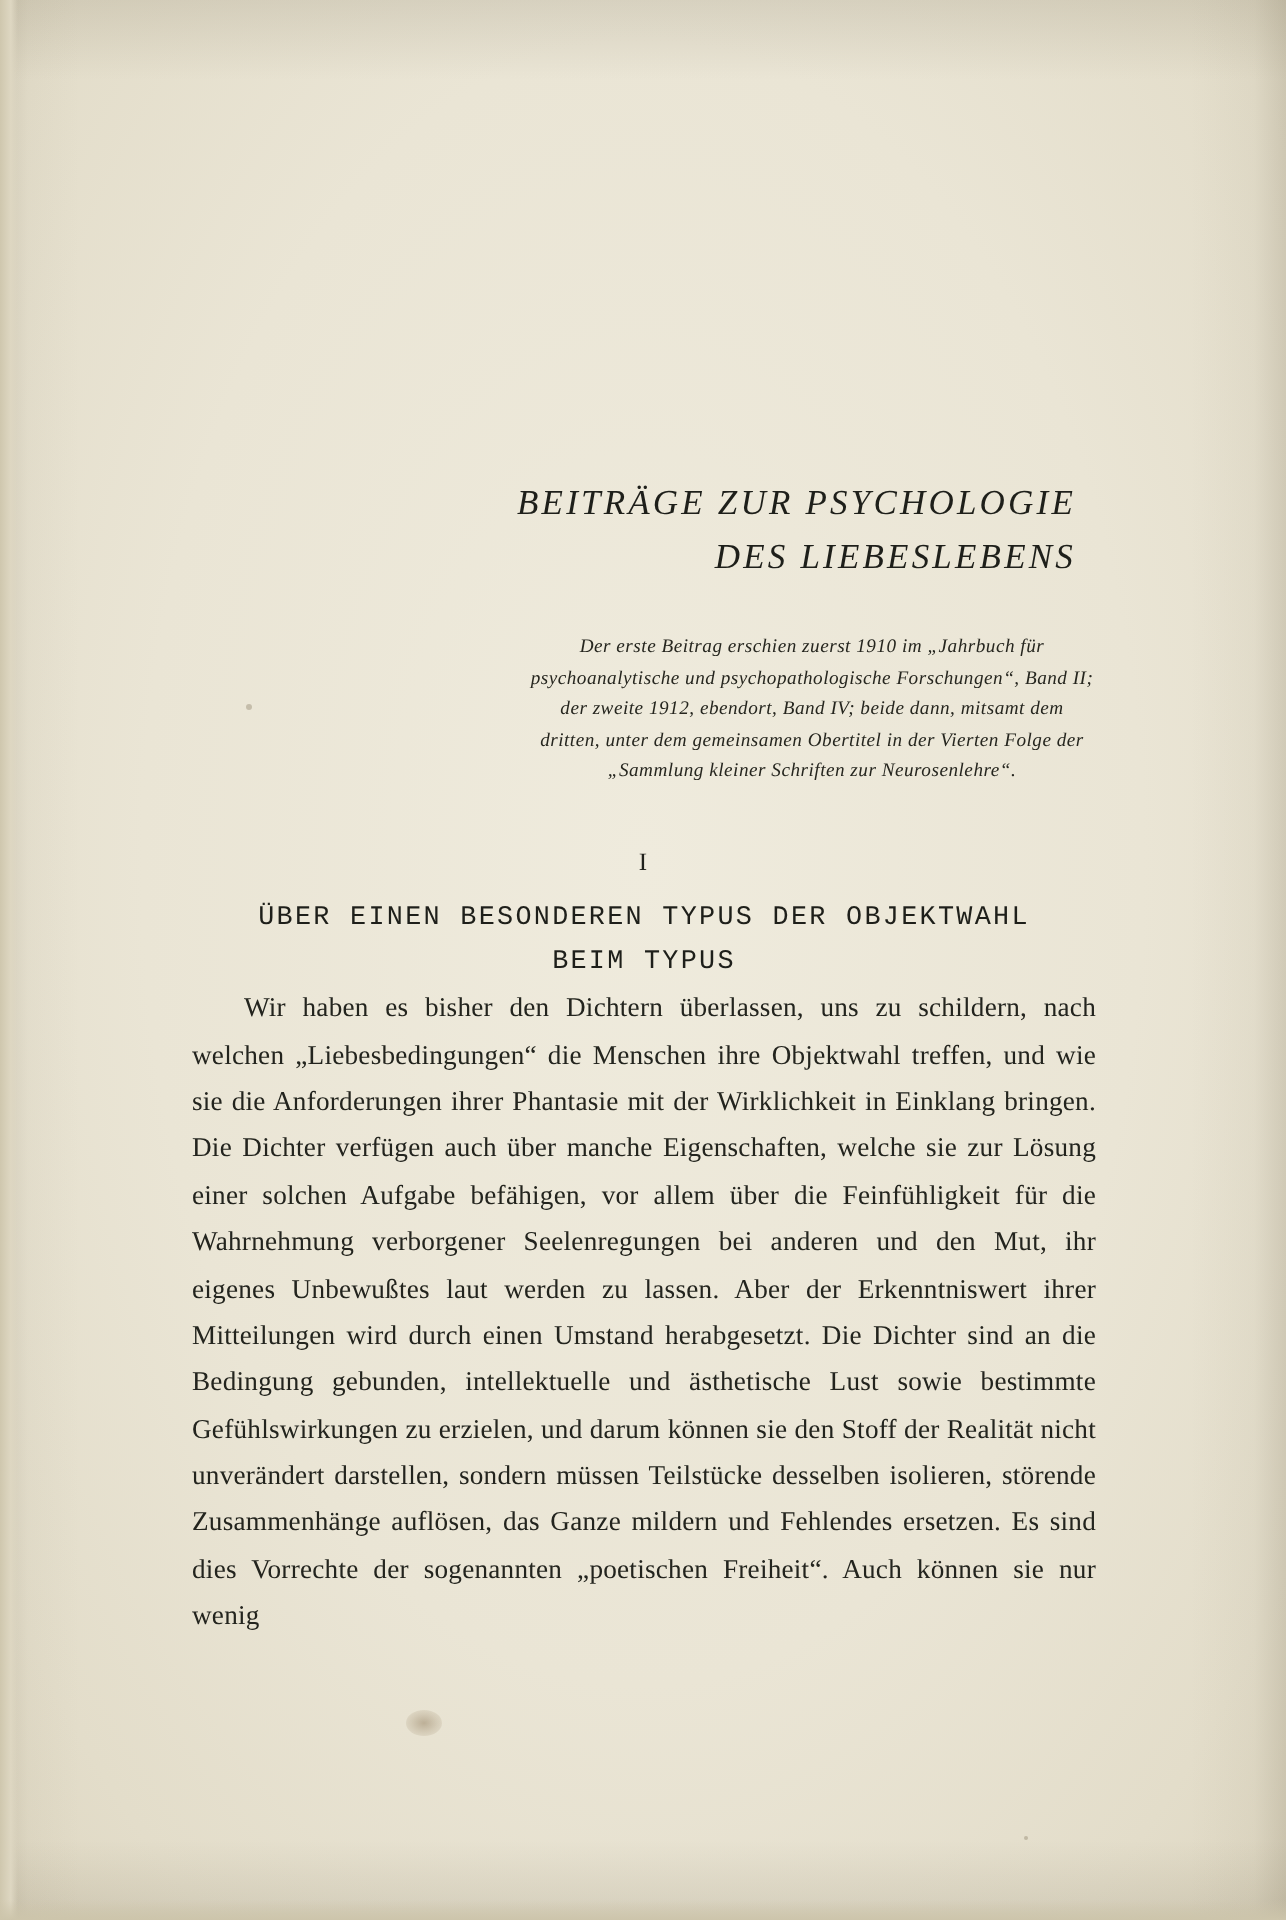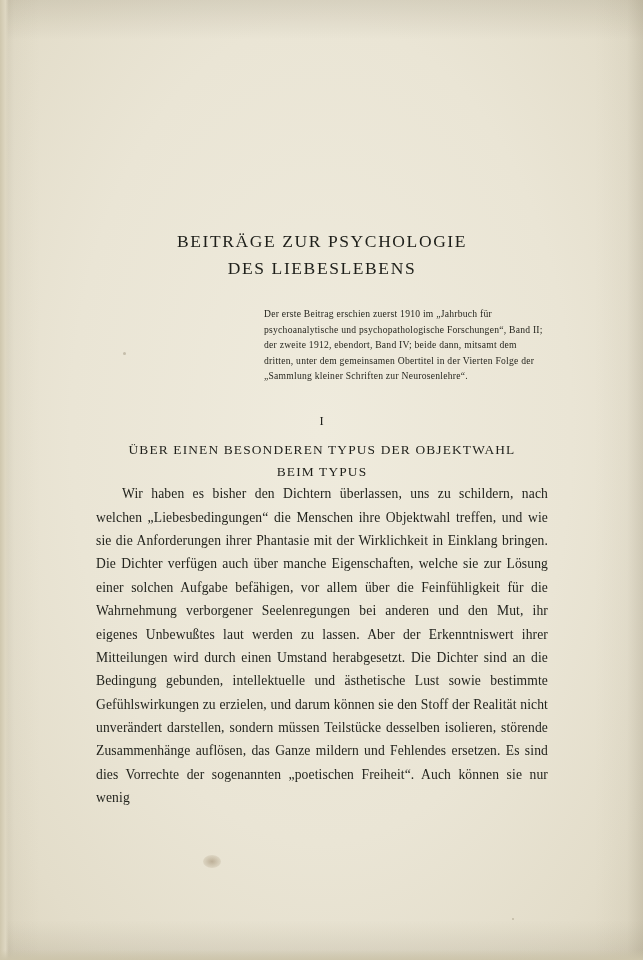--- a/index.html
+++ b/index.html
@@ -50,55 +50,58 @@
 
   .content {
     position: absolute;
     left: 96px;
     top: 228px;
     width: 452px;
     color: #20211c;
   }
 
   .doc-title {
-    text-align: center;
+    text-align: right;
     font-size: 17.5px;
     letter-spacing: 1.6px;
     line-height: 1.55;
     font-weight: normal;
-    margin: 0;
+    margin: 10px;
     color: #1e1f1a;
+    font-style: italic;
   }
   .doc-title .line2 { display: block; }
 
   .headnote {
     margin-top: 24px;
     margin-left: 168px;
     width: 284px;
-    text-align: left;
+    text-align: center;
+    font-style: italic;
     font-size: 9.6px;
     line-height: 1.62;
     letter-spacing: 0.25px;
     color: #26261f;
   }
 
   .section-number {
     text-align: center;
     margin-top: 30px;
     font-size: 12.5px;
     letter-spacing: 1px;
   }
 
   .section-title {
     text-align: center;
     margin-top: 10px;
     font-size: 13.4px;
     letter-spacing: 1.15px;
     line-height: 1.62;
     color: #1e1f1a;
+    font-family: Liberation Mono, monospace;
   }
   .section-title .line2 { display: block; }
 
   .body-text {
     font-size: 13.6px;
     line-height: 1.72;
     text-align: justify;
     text-justify: inter-word;
     letter-spacing: 0.12px;
     color: #23241e;

